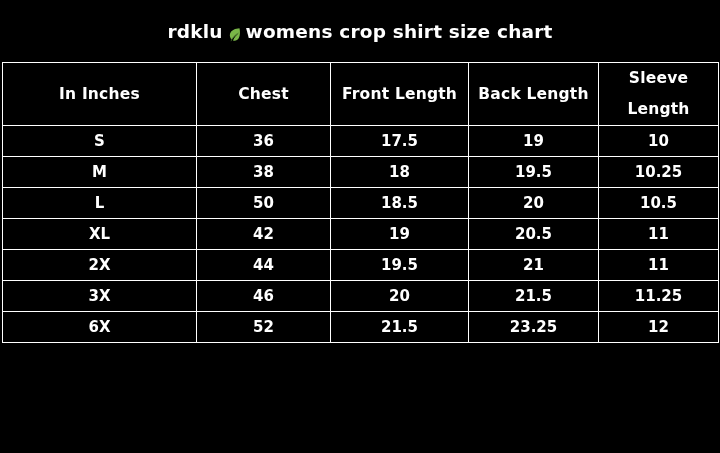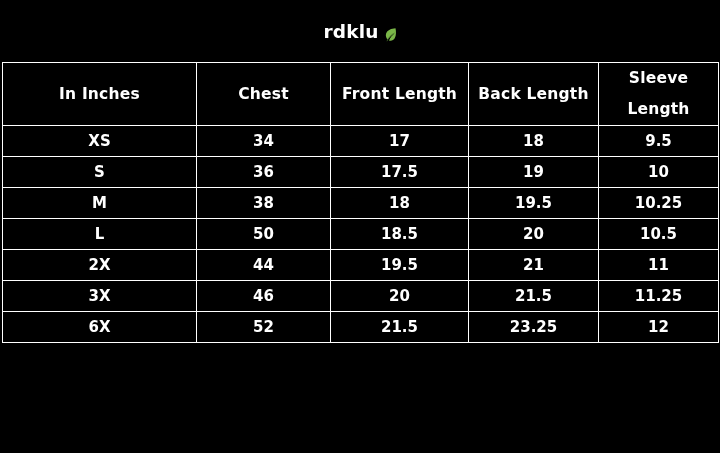--- a/index.html
+++ b/index.html
@@ -103,20 +103,21 @@
 
   <div class="title-bar">
     <div class="title-text">
       <span>rdklu</span>
       <span class="leaf-icon">
         <svg width="13" height="15" viewBox="0 0 13 15" xmlns="http://www.w3.org/2000/svg" aria-hidden="true">
           <path d="M11.5 1.2C7.5 1.4 3.2 3.0 2.1 6.6c-0.8 2.6 0.3 4.8 1.6 6.0C5.6 10.0 7.9 7.6 10.6 6.2 8.6 7.9 6.3 10.2 5.0 13.4c2.2 0.9 4.6-0.2 5.7-2.2C12.3 8.5 12.2 4.3 11.5 1.2Z" fill="#7ab648"></path>
           <path d="M3.0 14.2C4.2 10.6 7.0 7.6 10.6 5.9" stroke="#4e7a2e" stroke-width="0.7" fill="none"></path>
         </svg>
       </span>
+      <span>womens crop shirt size chart</span>
     </div>
   </div>
 
   <div class="table-wrap">
     <table class="size-chart">
       <colgroup>
         <col class="c0">
           <col class="c1">
           <col class="c2">
           <col class="c3">
@@ -126,46 +127,46 @@
         <tr>
           <th>In Inches</th>
           <th>Chest</th>
           <th>Front Length</th>
           <th>Back Length</th>
           <th>Sleeve Length</th>
         </tr>
       </thead>
       <tbody>
         <tr>
-          <td>XS</td>
-          <td>34</td>
-          <td>17</td>
-          <td>18</td>
-          <td>9.5</td>
-        </tr>
-        <tr>
           <td>S</td>
           <td>36</td>
           <td>17.5</td>
           <td>19</td>
           <td>10</td>
         </tr>
         <tr>
           <td>M</td>
           <td>38</td>
           <td>18</td>
           <td>19.5</td>
           <td>10.25</td>
         </tr>
         <tr>
           <td>L</td>
           <td>50</td>
           <td>18.5</td>
           <td>20</td>
           <td>10.5</td>
+        </tr>
+        <tr>
+          <td>XL</td>
+          <td>42</td>
+          <td>19</td>
+          <td>20.5</td>
+          <td>11</td>
         </tr>
         <tr>
           <td>2X</td>
           <td>44</td>
           <td>19.5</td>
           <td>21</td>
           <td>11</td>
         </tr>
         <tr>
           <td>3X</td>

